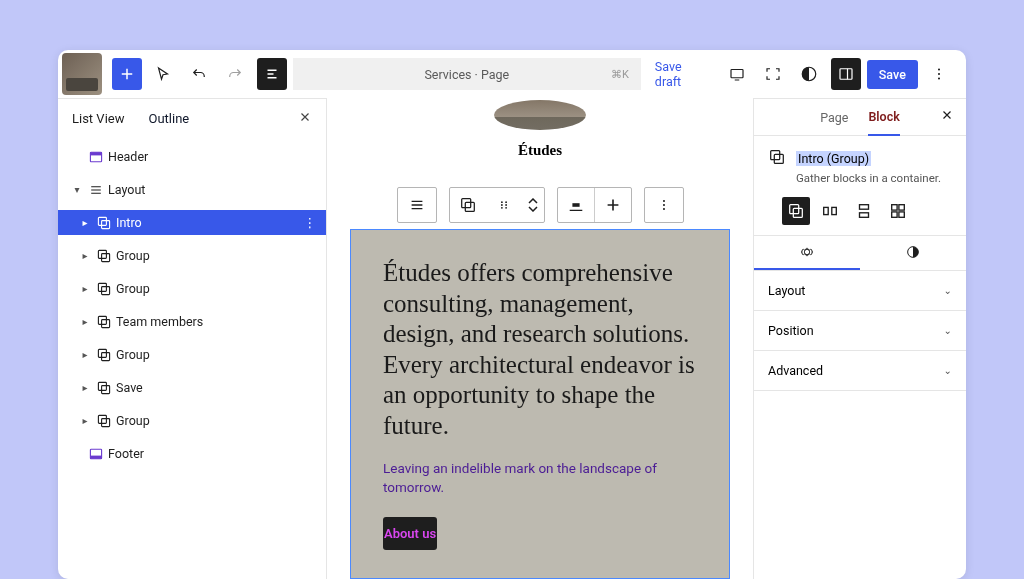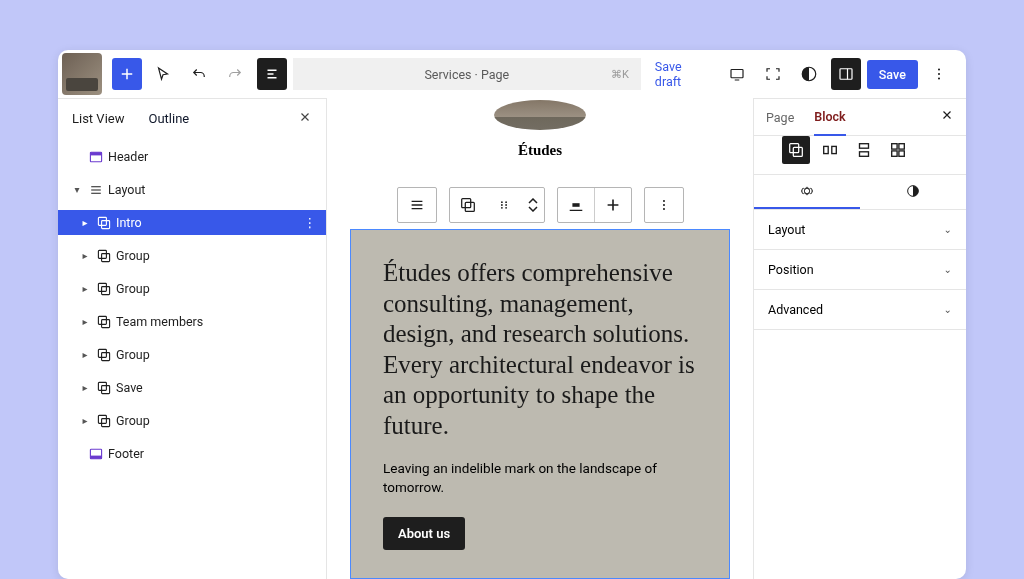--- a/index.html
+++ b/index.html
@@ -38,24 +38,24 @@
 .hero-img { width: 92px; height: 92px; border-radius: 50%; background: linear-gradient(180deg,#847767 0%,#9b9082 55%,#6e685c 57%,#736d62 100%); margin-top: 2px; }
 .brand { font-family: Georgia, serif; font-weight: 600; font-size: 15px; margin-top: 12px; }
 .toolbar-wrap { display: flex; gap: 12px; margin-top: 28px; }
 .tb-solo, .tb-group { border: 1px solid #b5b5b5; height: 36px; display: flex; align-items: center; border-radius: 2px; }
 .tb-solo { width: 40px; justify-content: center; }
 .tb-cell { width: 36px; height: 100%; display: flex; align-items: center; justify-content: center; }
 .tb-sep { width: 1px; height: 100%; background: #ccc; }
 .tb-stepper { width: 22px; display:flex; flex-direction:column; gap:2px; align-items:center; }
 .intro-block { margin-top: 6px; border: 1.5px solid #4b89ff; background: #bdbab0; width: 380px; padding: 28px 32px; }
 .intro-heading { font-family: Georgia, "Times New Roman", serif; font-size: 25px; line-height: 1.22; color: #1a1a1a; }
-.intro-sub { font-size: 13.5px; color: #000000; margin-top: 18px; line-height: 1.4; }
-.about-btn { display: inline-block; background: #1e1e1e; color: #ffffff; font-size: 13px; font-weight: 600; padding: 9px 15px; border-radius: 3px; margin-top: 20px; }
+.intro-sub { font-size: 13.5px; color: #4c1d95; margin-top: 18px; line-height: 1.4; }
+.about-btn { display: inline-block; background: #1e1e1e; color: #d946ef; font-size: 13px; font-weight: 600; padding: 9px 1px; border-radius: 3px; margin-top: 20px; }
 .right-panel { width: 212px; display: flex; flex-direction: column; border-top:1px solid #e5e5e5; }
-.r-tabs { display: flex; align-items: center; padding: 10px 12px 0; gap: 20px; position: relative; border-bottom: 1px solid #e5e5e5; }
+.r-tabs { display: flex; align-items: center; padding: 10px 12px 0; gap: 20px; position: relative; border-bottom: 1px solid #e5e5e5; justify-content: center; }
 .r-tab { font-size: 12.5px; color: #666; padding-bottom: 10px; cursor: pointer; }
 .r-tab.active { font-weight: 600; color: #7f1d1d; border-bottom: 2.5px solid #3858e9; margin-bottom:-1px; }
 .r-close { position: absolute; right: 12px; top: 8px; cursor: pointer; }
 .block-head { padding: 12px 14px; display: flex; gap: 10px; }
 .block-head .ico { width: 18px; color: #333; }
 .block-title { font-size: 12.5px; background: #c5d4ff; padding: 0 2px; display: inline-block; }
 .block-desc { font-size: 11.5px; color: #555; margin-top: 4px; }
 .variation-row { display: flex; gap: 6px; padding: 0 28px 10px; }
 .var-btn { width: 28px; height: 28px; display: flex; align-items: center; justify-content: center; border-radius: 2px; }
 .var-btn.sel { background: #1e1e1e; color: #fff; }
@@ -320,20 +320,30 @@
     </div>
 
     <div class="right-panel">
       <div class="r-tabs">
         <span class="r-tab">Page</span>
         <span class="r-tab active">Block</span>
         <span class="r-close"><svg width="14" height="14" viewBox="0 0 24 24" fill="none" stroke="#1e1e1e" stroke-width="2">
               <path d="M6 6l12 12M18 6L6 18"></path>
             </svg></span>
       </div>
+      <div class="block-head">
+        <span class="ico"><svg viewBox="0 0 20 20" width="18" height="18" fill="none" stroke="#1e1e1e" stroke-width="1.4">
+              <rect x="3" y="3" width="10" height="10" rx="1"></rect>
+              <rect x="7" y="7" width="10" height="10" rx="1"></rect>
+            </svg></span>
+        <div>
+          <span class="block-title">Intro (Group)</span>
+          <div class="block-desc">Gather blocks in a container.</div>
+        </div>
+      </div>
       <div class="variation-row">
         <div class="var-btn sel">
             <svg width="18" height="18" viewBox="0 0 20 20" fill="none" stroke="currentColor" stroke-width="1.4">
               <rect x="3" y="3" width="10" height="10" rx="1"></rect>
               <rect x="7" y="7" width="10" height="10" rx="1"></rect>
             </svg>
           </div>
         <div class="var-btn">
             <svg width="18" height="18" viewBox="0 0 20 20" fill="none" stroke="#1e1e1e" stroke-width="1.5">
               <rect x="3" y="6" width="5" height="8"></rect>

